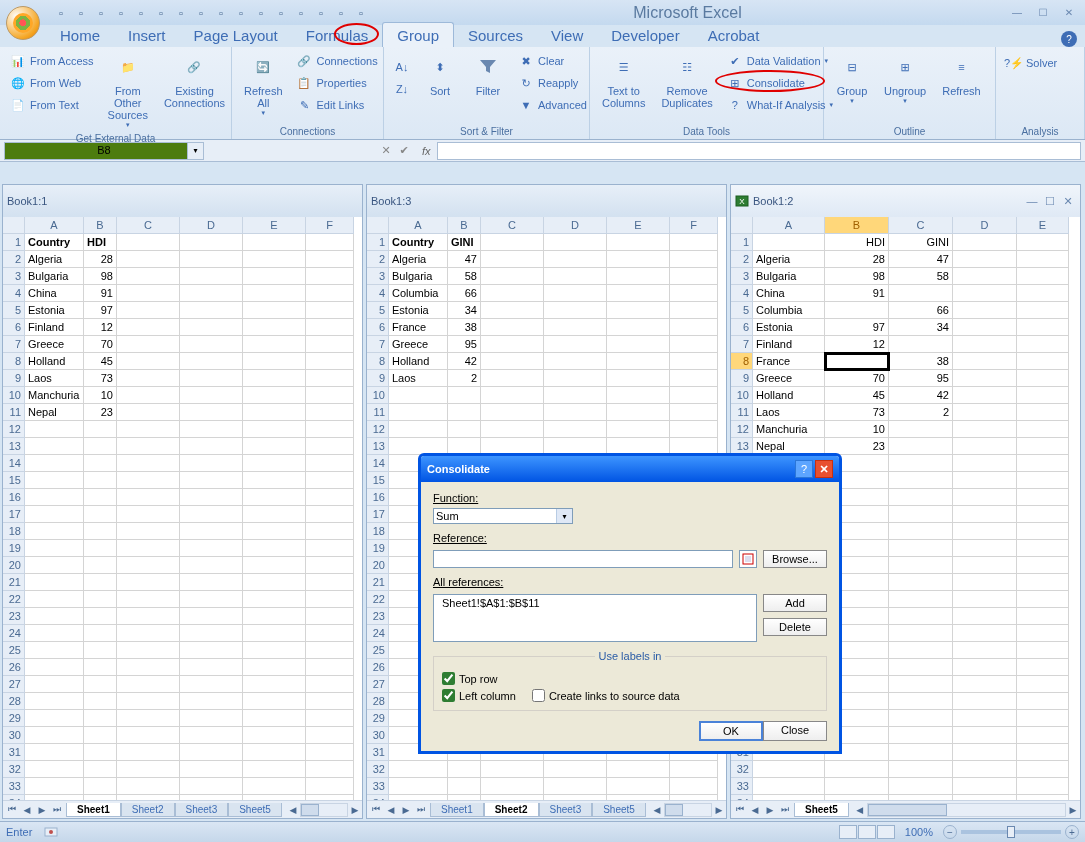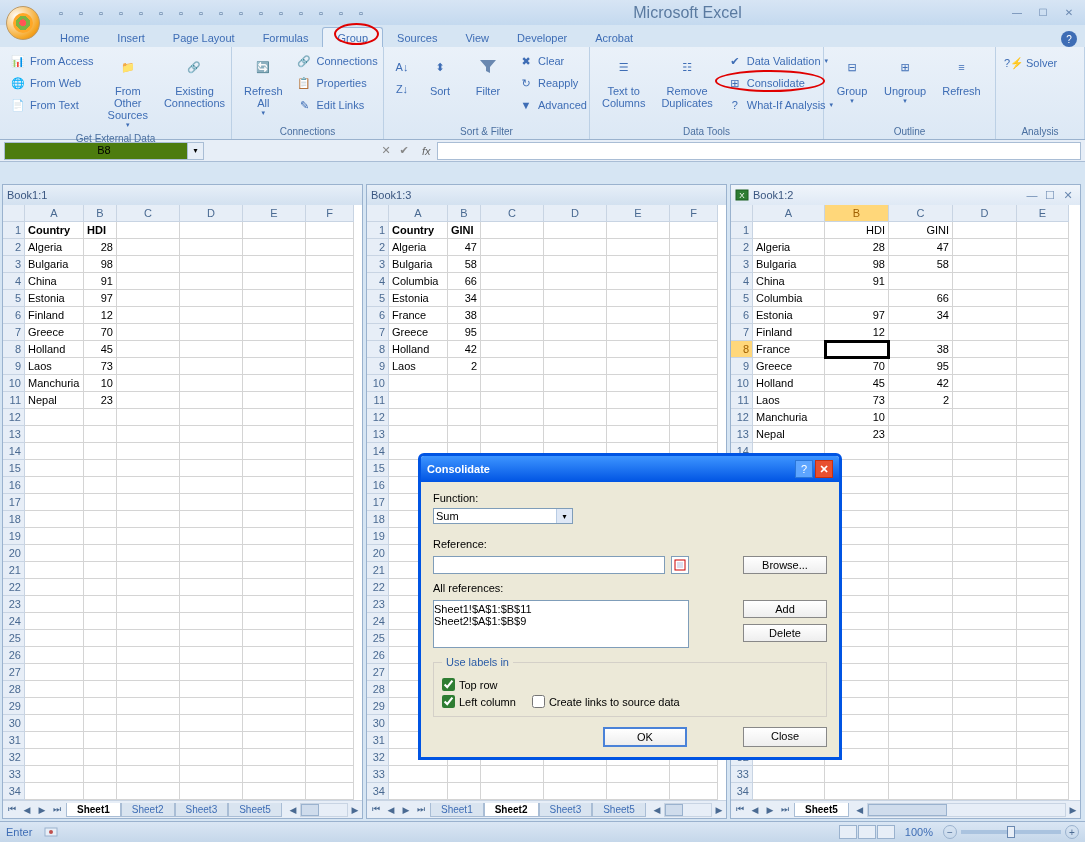--- a/index.html
+++ b/index.html
@@ -10,21 +10,21 @@
 .office-btn { width: 34px; height: 34px; border-radius: 50%; background: radial-gradient(circle at 30% 30%, #fff, #f5a623 70%, #dd7700); position: absolute; left: 6px; top: 6px; z-index: 10; border: 1px solid #bb9966; }
 .office-inner { width: 20px; height: 20px; margin: 6px auto; background: radial-gradient(#ff5555 0 25%, #7cb342 25% 50%, #ffa726 50% 75%, #42a5f5 75%); border-radius: 50%; }
 .qat { margin-left: 48px; display: flex; gap: 2px; }
 .qat-btn { width: 18px; height: 18px; display: flex; align-items: center; justify-content: center; color: #4a6a92; }
 .title-text { flex: 1; text-align: center; color: #5a7aa0; font-size: 16px; }
 .win-btns { display: flex; gap: 2px; }
 .win-btn { width: 24px; height: 16px; display: flex; align-items: center; justify-content: center; color: #6a88b0; font-size: 10px; }
 
 
 .tabs { height: 22px; background: #d6e5f3; display: flex; align-items: flex-end; padding-left: 46px; position: relative; }
-.tab { padding: 4px 14px 3px; color: #3e6db5; font-size: 11px; cursor: pointer; position: relative; }
+.tab { padding: 4px 14px 3px; color: #3e6db5; font-size: 15px; cursor: pointer; position: relative; }
 .tab.active { background: #eaf1f9; border: 1px solid #9db9d9; border-bottom: none; border-radius: 3px 3px 0 0; }
 .tab-ellipse { position: absolute; border: 2px solid #e00000; border-radius: 50%; pointer-events: none; }
 .help-icon { margin-left: auto; margin-right: 8px; width: 16px; height: 16px; background: #3e6db5; color: #fff; border-radius: 50%; display: flex; align-items: center; justify-content: center; font-size: 10px; }
 
 
 .ribbon { height: 93px; background: linear-gradient(#eaf1f9, #dce8f5); border-bottom: 1px solid #9ab2ce; display: flex; }
 .rgroup { border-right: 1px solid #bcd0e5; padding: 2px 6px 0; display: flex; flex-direction: column; }
 .rgroup-content { flex: 1; display: flex; align-items: flex-start; gap: 4px; }
 .rgroup-label { text-align: center; color: #4a6fa0; font-size: 10px; padding: 2px 0; }
 .rbtn-big { display: flex; flex-direction: column; align-items: center; padding: 2px 6px; color: #3e6db5; text-align: center; cursor: pointer; }
@@ -39,21 +39,21 @@
 .namebox { width: 200px; background: #4d7c0f; border: 1px solid #a9bdd5; height: 18px; text-align: center; margin-left: 4px; padding: 1px 4px; position: relative; }
 .namebox-dd { position: absolute; right: 0; top: 0; width: 16px; height: 16px; background: #e7eef7; border-left: 1px solid #a9bdd5; display: flex; align-items: center; justify-content: center; font-size: 8px; }
 .fx-label { margin: 0 6px; font-style: italic; color: #666; }
 .formula-input { flex: 1; background: #fff; border: 1px solid #a9bdd5; height: 18px; margin-right: 4px; padding: 1px 4px; }
 .fbtns { display: flex; gap: 2px; margin: 0 4px; }
 .fbtn { width: 16px; height: 16px; display: flex; align-items: center; justify-content: center; color: #888; }
 
 
 .work-area { position: absolute; top: 164px; left: 0; right: 0; bottom: 21px; background: #d6e5f3; }
 .wb-window { position: absolute; background: #fff; border: 1px solid #9ab2ce; display: flex; flex-direction: column; }
-.wb-title { height: 20px; background: linear-gradient(#e7eff8, #d3e1f0); display: flex; align-items: center; padding: 0 4px; color: #3a5680; font-size: 11px; gap: 4px; }
+.wb-title { height: 32px; background: linear-gradient(#e7eff8, #d3e1f0); display: flex; align-items: center; padding: 0 4px; color: #3a5680; font-size: 11px; gap: 4px; }
 .wb-title.active { background: linear-gradient(#f0f5fb, #dfe9f5); }
 .wb-icon { width: 14px; height: 14px; }
 .wb-winbtns { margin-left: auto; display: flex; gap: 2px; }
 .wb-winbtn { width: 16px; height: 14px; display: flex; align-items: center; justify-content: center; color: #6a88b0; }
 
 .sheet { flex: 1; overflow: hidden; position: relative; }
 .grid { display: grid; font-size: 11px; }
 .hdr { background: #e7eef7; border-right: 1px solid #c8d4e3; border-bottom: 1px solid #c8d4e3; text-align: center; color: #4a6a92; display: flex; align-items: center; justify-content: center; }
 .hdr.col { height: 17px; }
 .hdr.row { width: 22px; justify-content: flex-end; padding-right: 3px; }
@@ -73,34 +73,34 @@
 .scroll-track { flex: 1; height: 14px; background: #e7eef7; border: 1px solid #c8d4e3; position: relative; }
 .scroll-thumb { position: absolute; height: 12px; background: #cfdcec; border: 1px solid #9ab2ce; top: 0; }
 
 
 .dialog { position: absolute; background: #ece9d8; border: 3px solid #0054e3; border-radius: 6px 6px 0 0; font-size: 11px; z-index: 100; }
 .dlg-title { background: linear-gradient(#3d95ff, #0054e3); color: #fff; padding: 4px 6px; display: flex; align-items: center; border-radius: 3px 3px 0 0; }
 .dlg-titletext { font-weight: bold; flex: 1; }
 .dlg-help { width: 18px; height: 18px; background: #5da5ff; color: #fff; border: 1px solid #2b76d8; display: flex; align-items: center; justify-content: center; margin-right: 2px; }
 .dlg-close { width: 18px; height: 18px; background: #e85030; color: #fff; border: 1px solid #c83010; display: flex; align-items: center; justify-content: center; font-weight: bold; }
 .dlg-body { padding: 10px 12px; }
-.dlg-label { margin-bottom: 4px; }
+.dlg-label { margin-bottom: 4px; text-decoration: underline; }
 .dlg-select { width: 140px; border: 1px solid #7f9db9; background: #fff; padding: 1px 2px; position: relative; }
 .dlg-select-dd { position: absolute; right: 0; top: 0; bottom: 0; width: 16px; background: #dfe8f6; border-left: 1px solid #b8cce4; display: flex; align-items: center; justify-content: center; font-size: 8px; }
 .dlg-input { border: 1px solid #7f9db9; background: #fff; padding: 1px 3px; }
 .dlg-row { display: flex; gap: 6px; align-items: center; margin-top: 6px; }
 .dlg-refpick { width: 18px; height: 18px; border: 1px solid #7f9db9; background: #fff; display: flex; align-items: center; justify-content: center; }
-.dlg-btn { width: 84px; padding: 2px 0; border: 1px solid #888; background: linear-gradient(#fff, #eee); text-align: center; cursor: pointer; margin-left: 48px; }
+.dlg-btn { width: 64px; padding: 2px 0; border: 1px solid #888; background: linear-gradient(#fff, #eee); text-align: center; cursor: pointer; }
 .dlg-btn.primary { border: 2px solid #4a82d8; }
-.dlg-list { border: 1px solid #7f9db9; background: #fff; height: 48px; padding: 2px 0; overflow: auto; }
+.dlg-list { border: 1px solid #7f9db9; background: #fff; height: 48px; padding: 2px 8px; overflow: auto; }
 .dlg-fieldset { border: 1px solid #d4d0c8; padding: 6px 8px 8px; margin-top: 8px; }
-.dlg-fieldset legend { color: #2b5ca6; padding: 0 4px; }
+.dlg-fieldset legend { color: #2b5ca6; padding: 0 4px; text-align: center; }
 .dlg-check { display: flex; align-items: center; gap: 4px; margin-top: 4px; }
 .dlg-check input { accent-color: #2e7d32; }
-.dlg-btns { display: flex; gap: 8px; justify-content: flex-end; margin-top: 10px; }
+.dlg-btns { display: flex; gap: 0; justify-content: flex-end; margin-top: 10px; }
 
 
 .statusbar { position: absolute; bottom: 0; left: 0; right: 0; height: 21px; background: linear-gradient(#dae6f4, #c5d7ea); display: flex; align-items: center; padding: 0 6px; color: #3e6db5; border-top: 1px solid #9ab2ce; }
 .status-right { margin-left: auto; display: flex; align-items: center; gap: 4px; }
 .view-btns { display: flex; gap: 1px; }
 .view-btn { width: 18px; height: 14px; border: 1px solid #9ab2ce; background: #e7eef7; }
 .zoom-pct { margin: 0 6px; }
 .zoom-slider { width: 100px; height: 4px; background: #aac3df; position: relative; }
 .zoom-handle { position: absolute; width: 8px; height: 12px; background: #e7eef7; border: 1px solid #6a88b0; top: -4px; left: 46px; }
 .zoom-btn { width: 14px; height: 14px; border: 1px solid #9ab2ce; border-radius: 50%; display: flex; align-items: center; justify-content: center; font-size: 10px; color: #4a6a92; }
@@ -1112,36 +1112,35 @@
 
 <div class="dialog" style="left:418px; top:453px; width:424px;">
   <div class="dlg-title">
     <span class="dlg-titletext">Consolidate</span>
     <div class="dlg-help">?</div>
     <div class="dlg-close">✕</div>
   </div>
   <div class="dlg-body">
     <div class="dlg-label">Function:</div>
     <div class="dlg-select"><span>Sum</span><div class="dlg-select-dd">▾</div></div>
-    <div class="dlg-label" style="margin-top:14px">Reference:</div>
+    <div class="dlg-label" style="margin-top:8px">Reference:</div>
     <div class="dlg-row">
       <div class="dlg-input" style="flex:1; height:18px"></div>
       <div class="dlg-refpick">
           <svg width="12" height="12" viewBox="0 0 12 12">
             <rect x="1" y="1" width="10" height="10" fill="none" stroke="#c00" stroke-width="1"></rect>
             <rect x="3" y="3" width="6" height="6" fill="#dde"></rect>
           </svg>
         </div>
       <div class="dlg-btn">Browse...</div>
     </div>
     <div class="dlg-label" style="margin-top:8px">All references:</div>
     <div class="dlg-row" style="align-items:flex-start">
       <div class="dlg-list" style="flex:1" id="allrefs-list">
           <div>Sheet1!$A$1:$B$11</div>
-          <div>Sheet2!$A$1:$B$9</div>
         </div>
       <div style="display:flex; flex-direction:column; gap:6px">
         <div class="dlg-btn">Add</div>
         <div class="dlg-btn">Delete</div>
       </div>
     </div>
     <fieldset class="dlg-fieldset">
       <legend>Use labels in</legend>
       <div style="display:flex; gap:16px; align-items:center">
         <div style="display:flex; flex-direction:column">

